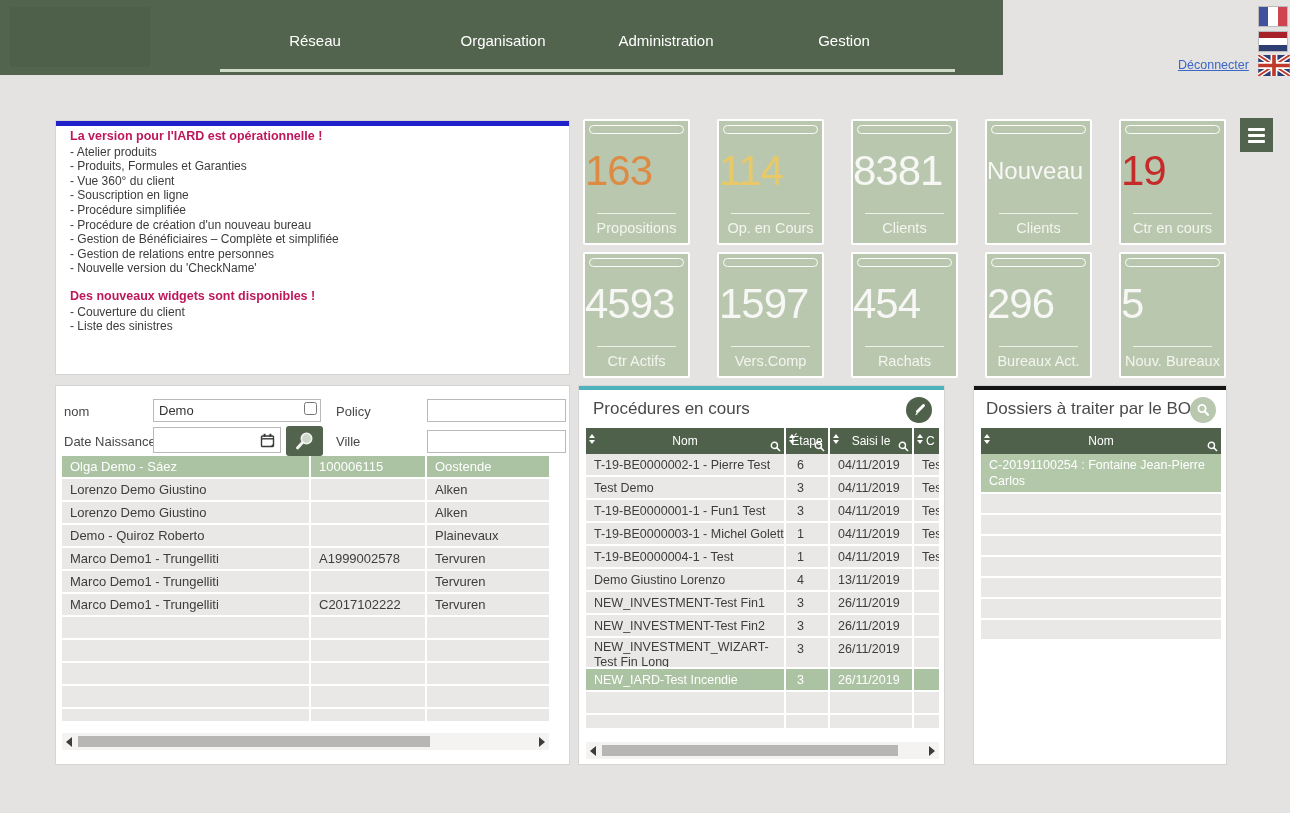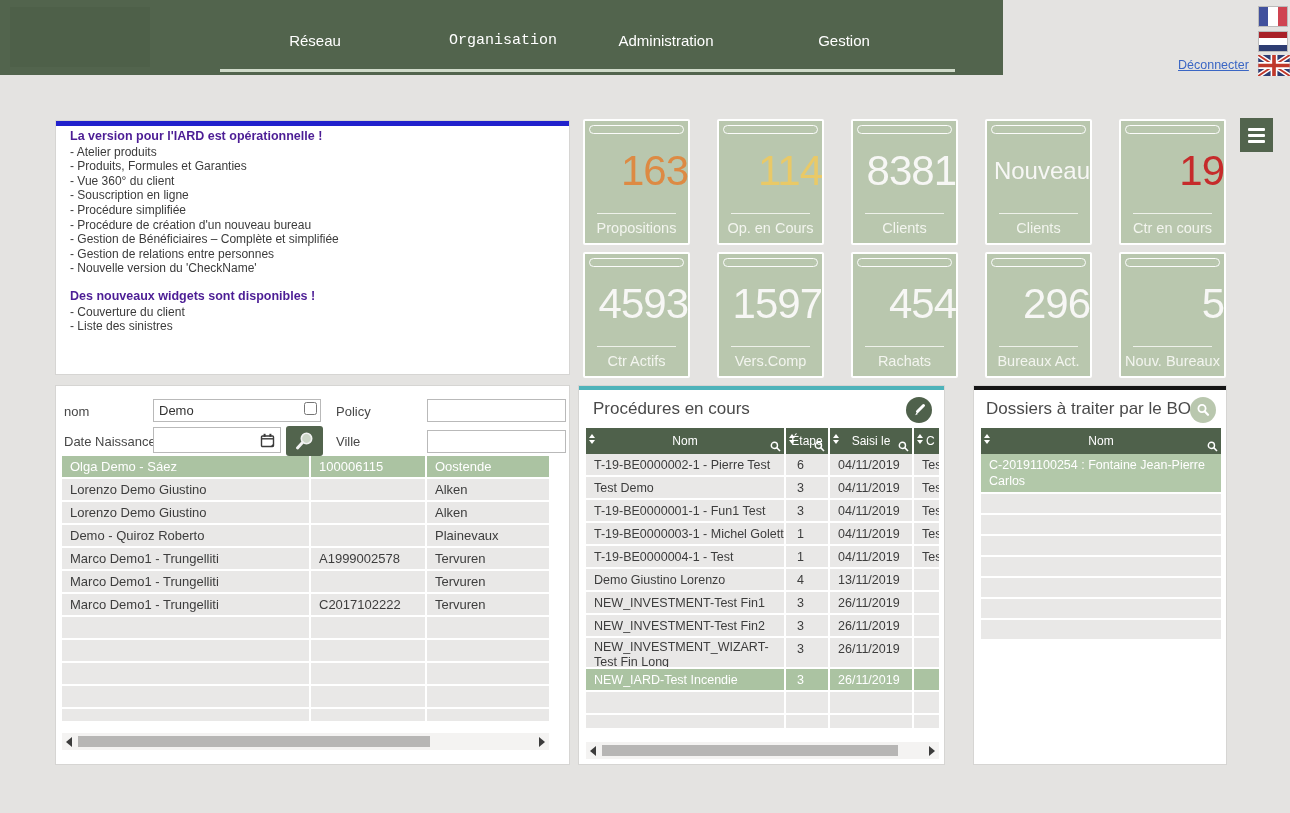--- a/index.html
+++ b/index.html
@@ -9,47 +9,47 @@
     font-family:"Liberation Sans","DejaVu Sans",sans-serif;
     background:#e4e3e1;
     overflow:hidden;
     color:#3d3d3d;
   }
   
   .navbar { position:absolute; left:0; top:0; width:1003px; height:75px; background:#52644d; }
   .logo-ph { position:absolute; left:10px; top:7px; width:140px; height:60px; background:rgba(0,0,0,0.04); }
   .nav-underline { position:absolute; left:220px; top:69px; width:735px; height:3px; background:#cfdac9; }
   .nav-item { position:absolute; top:32px; transform:translateX(-50%); color:#fff; font-size:15px; cursor:pointer; white-space:nowrap; }
-  .ni-1 { left:315px; } .ni-2 { left:503px;font-family:Liberation Mono, monospace; } .ni-3 { left:666px; } .ni-4 { left:844px; }
+  .ni-1 { left:315px; } .ni-2 { left:503px; } .ni-3 { left:666px; } .ni-4 { left:844px; }
   
   .flag { position:absolute; left:1258px; width:30px; height:21px; border:1px solid #bbb; display:flex; }
   .flag-fr { top:6px; }
   .flag-fr i { flex:1; } .flag-fr i:nth-child(1){background:#41519d;} .flag-fr i:nth-child(2){background:#fff;} .flag-fr i:nth-child(3){background:#cf4451;}
   .flag-nl { top:31px; flex-direction:column; }
   .flag-nl i { flex:1; } .flag-nl i:nth-child(1){background:#a92128;} .flag-nl i:nth-child(2){background:#fff;} .flag-nl i:nth-child(3){background:#2e3d72;}
   .flag-uk { top:55px; border:none; width:32px; height:21px; }
   .logout { position:absolute; left:1178px; top:58px; font-size:12.5px; color:#3a66c4; text-decoration:underline; cursor:pointer; }
   
   .hamburger { position:absolute; left:1240px; top:118px; width:33px; height:34px; background:#52644d; display:flex; flex-direction:column; justify-content:center; align-items:center; gap:3px; cursor:pointer; }
   .hamburger i { display:block; width:17px; height:3px; background:#fff; border-radius:1px; }
   
   .panel { position:absolute; background:#fff; border:1px solid #d6d5d3; }
   .colorbar { position:absolute; left:-1px; right:-1px; top:-1px; }
   
   .news { left:55px; top:120px; width:515px; height:255px; overflow:hidden; }
   .news .colorbar { height:6px; background:#2121cc; }
   .news-title { margin:13px 14px 6px; font-size:19px; color:#5f5f5f; }
   .news-sep { border-bottom:1px solid #c9c9c9; margin:0 1px; }
   .news-body { padding:7px 14px; font-size:12px; line-height:14.6px; color:#3b3b3b; }
-  .nheading { font-weight:bold; font-size:12.5px; color:#4c1d95; margin-bottom:1px; }
+  .nheading { font-weight:bold; font-size:12.5px; color:#be185d; margin-bottom:1px; }
   .nheading.second { margin-top:13px; }
   
   .tile { position:absolute; width:107px; height:126px; background:#b9c7ae; border:2px solid #fff; border-radius:2px; }
   .tile-tab { position:absolute; left:4px; right:4px; top:4px; height:9px; border:1px solid rgba(255,255,255,0.95); border-radius:6px; }
-  .tile-num { position:absolute; left:0; right:0; top:22px; height:56px; line-height:56px; text-align:right; font-size:42px; letter-spacing:-1px; overflow:hidden; }
+  .tile-num { position:absolute; left:0; right:0; top:22px; height:56px; line-height:56px; text-align:left; font-size:42px; letter-spacing:-1px; overflow:hidden; }
   .tile-num.word { font-size:24px; letter-spacing:0; }
   .n-orange { color:#dd8a43; } .n-yellow { color:#e9c967; } .n-white { color:#f7f7f5; } .n-red { color:#c62b2b; }
   .tile-div { position:absolute; left:12px; right:12px; top:92px; height:1px; background:#eef1ea; }
   .tile-label { position:absolute; left:0; right:0; bottom:7px; text-align:center; font-size:14.5px; color:#f3f5ef; white-space:nowrap; overflow:hidden; }
   .r1 { top:119px; } .r2 { top:252px; }
   .c1t { left:583px; } .c2t { left:717px; } .c3t { left:851px; } .c4t { left:985px; } .c5t { left:1119px; }
   
   .searchp { left:55px; top:385px; width:515px; height:380px; }
   .flabel { position:absolute; font-size:13px; color:#474747; }
   .finput { position:absolute; height:23px; border:1px solid #b9b9b9; background:#fff; font-size:13px; padding:0 5px; color:#333; font-family:inherit; }

